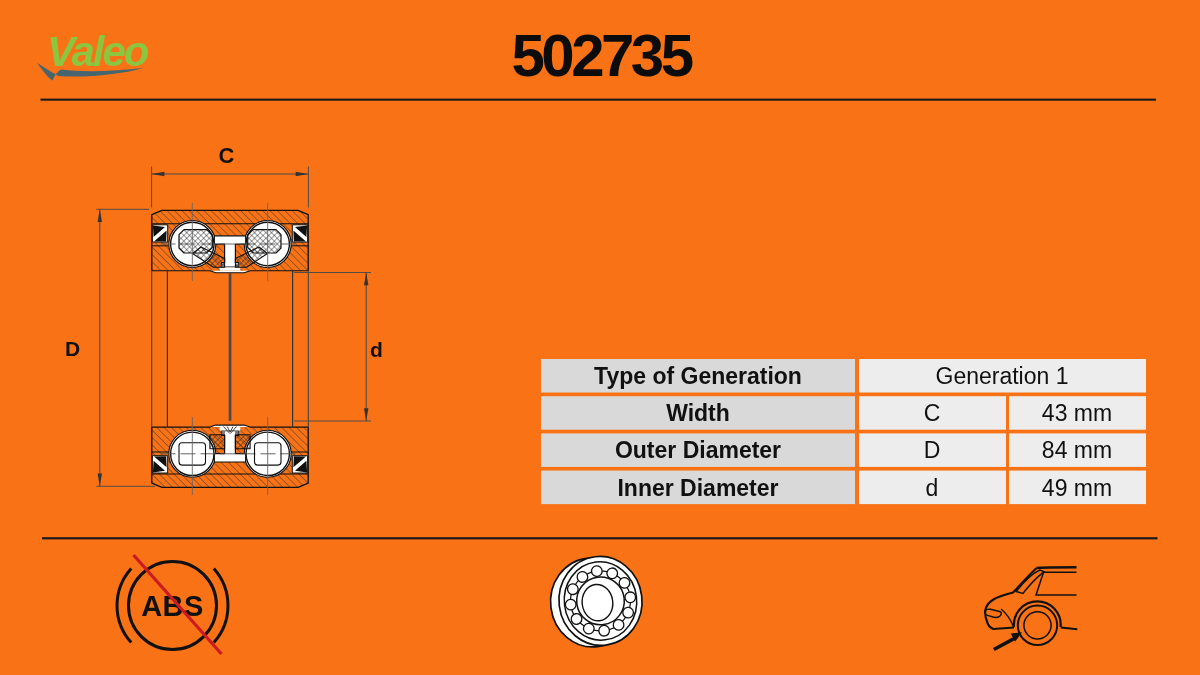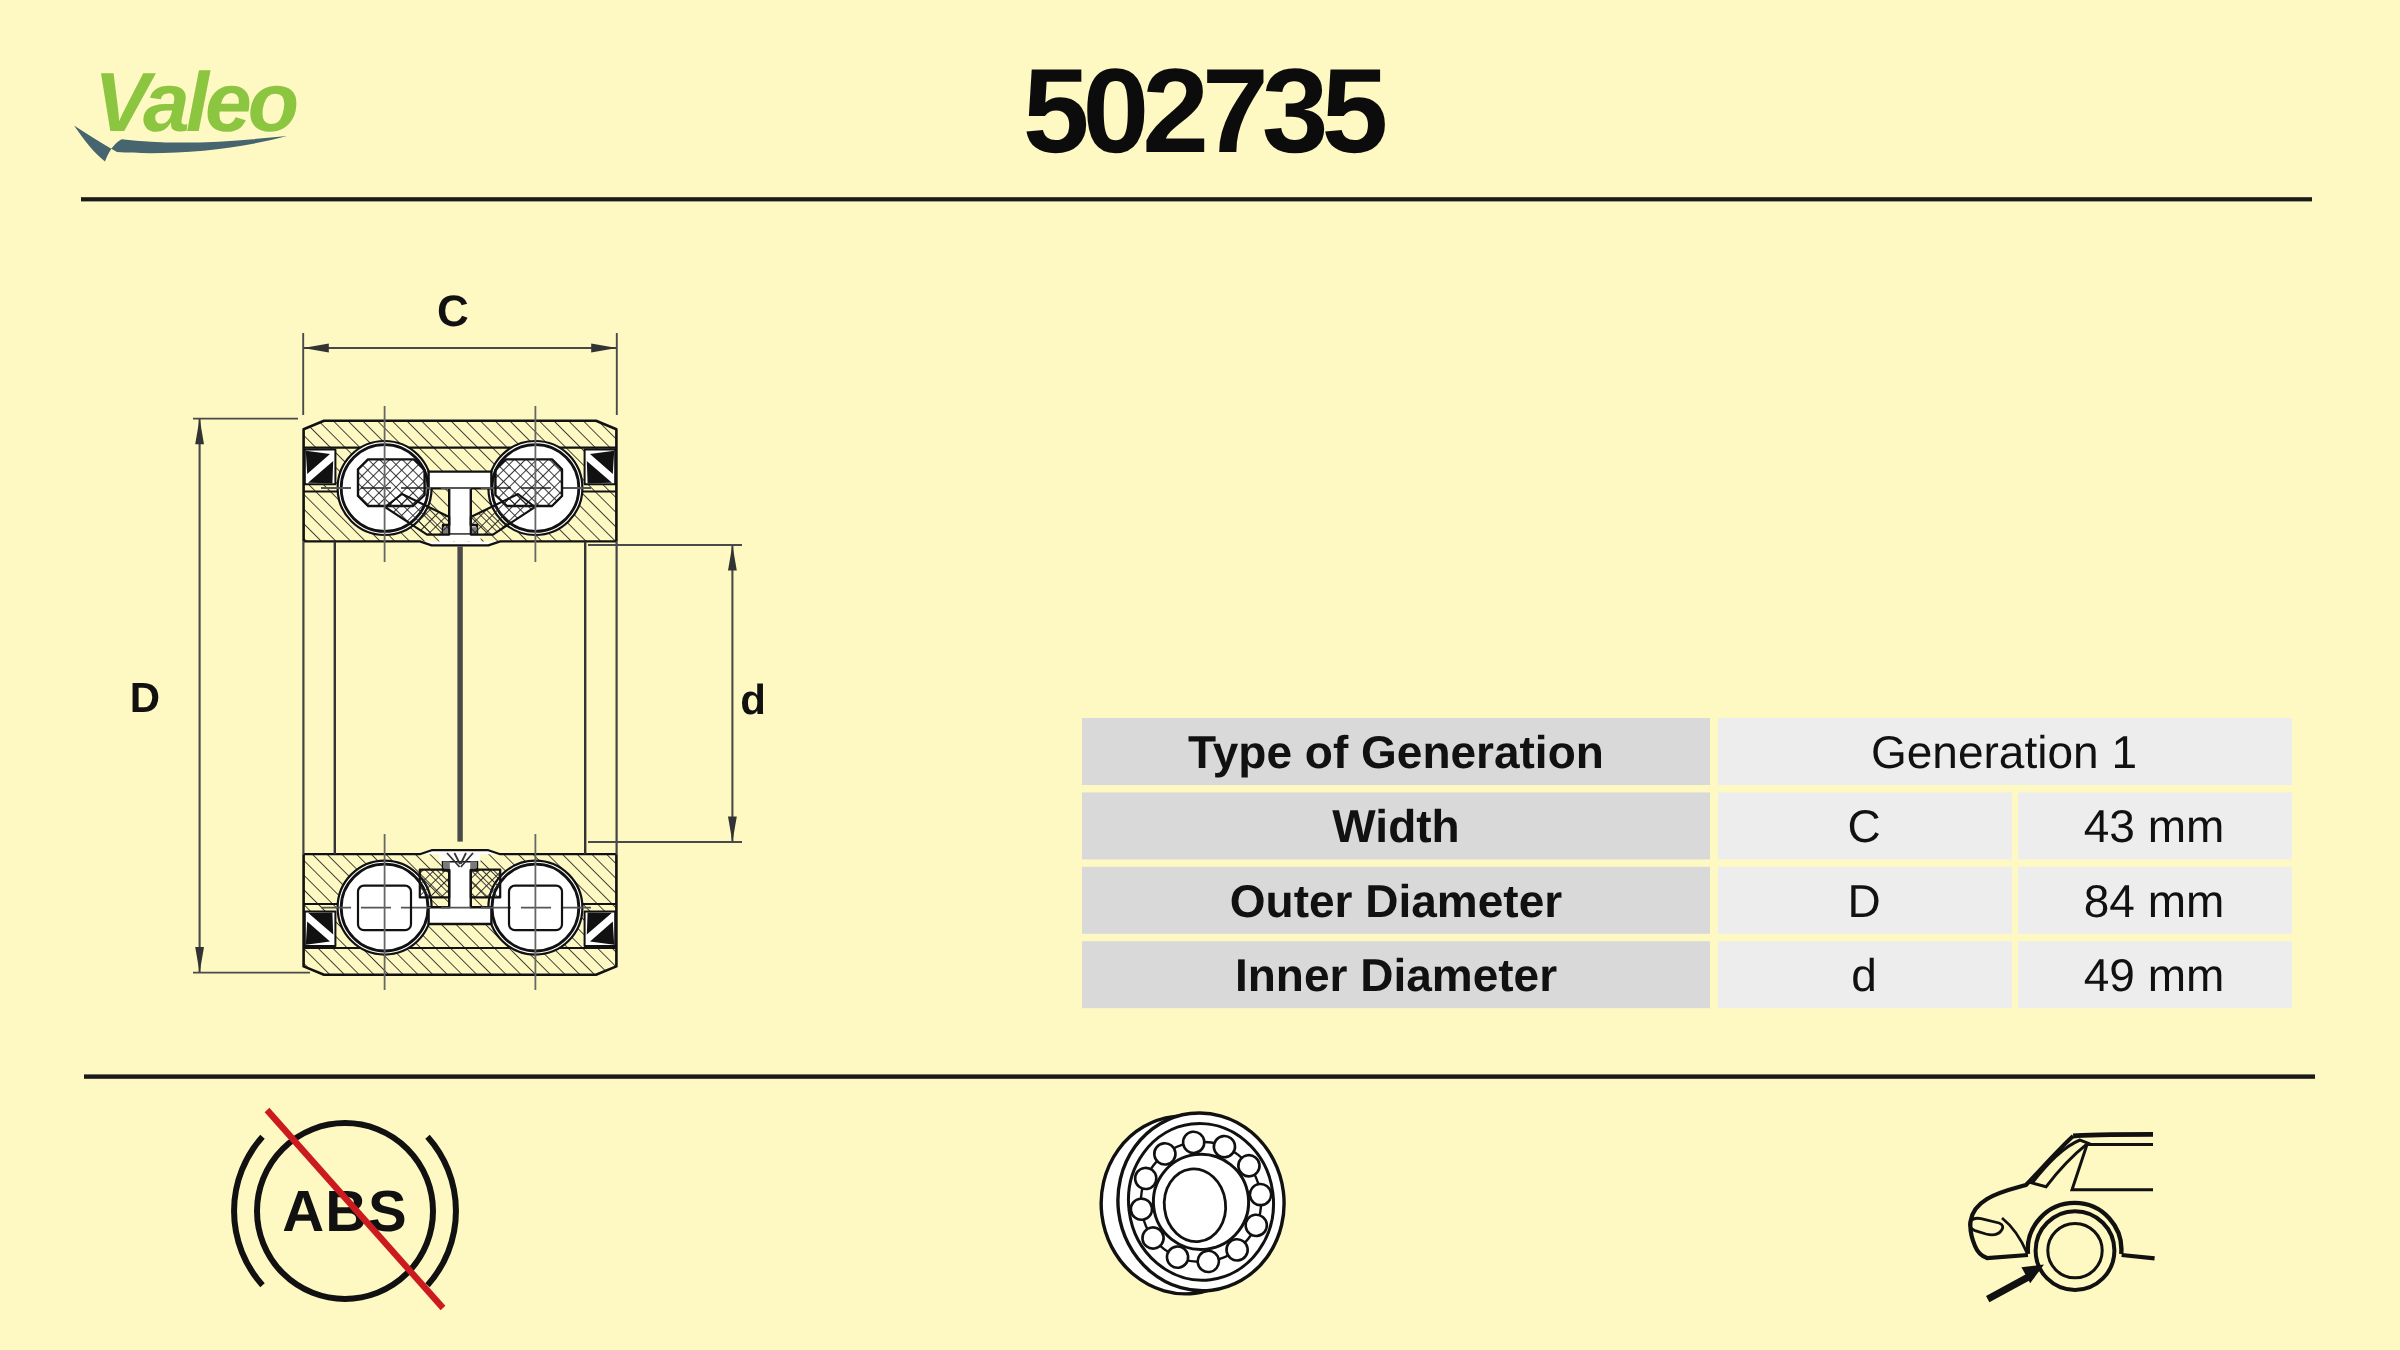--- a/index.html
+++ b/index.html
@@ -1,16 +1,16 @@
 <!DOCTYPE html>
 <html><head>
 <meta charset="utf-8">
 <style>
   html,body{margin:0;padding:0;background:#ffffff;}
-  .page{position:relative;width:1200px;height:675px;background:#fef9c3;overflow:hidden;
+  .page{position:relative;width:1200px;height:675px;background:#f97316;overflow:hidden;
         font-family:"Liberation Sans", sans-serif;}
   svg{position:absolute;left:0;top:0;}
 </style>
 </head>
 <body>
 <div class="page">
 <svg width="1200" height="675" viewBox="0 0 1200 675">
 <defs>
   <pattern id="h" patternUnits="userSpaceOnUse" width="5.2" height="5.2" patternTransform="rotate(-45)">
     <line x1="0" y1="0" x2="0" y2="5.2" stroke="#2f2f2f" stroke-width="0.9"></line>

